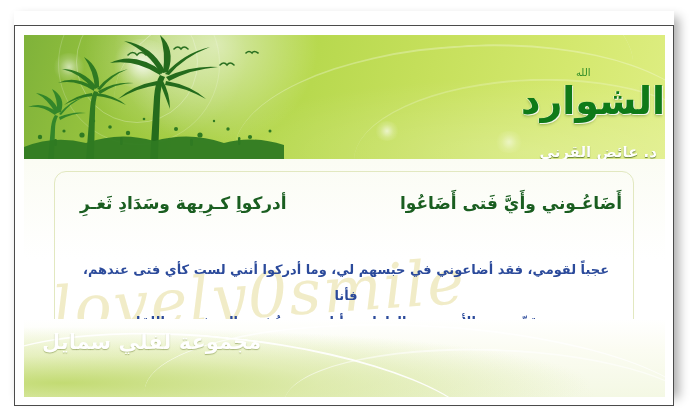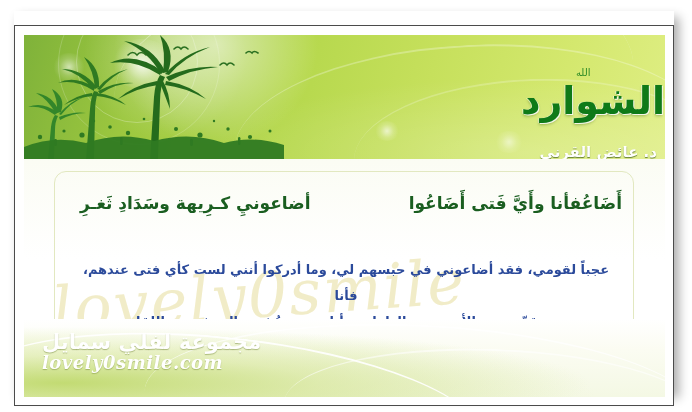--- a/index.html
+++ b/index.html
@@ -405,36 +405,35 @@
         <div class="author">د. عائض القرني</div>
       </div>
 
       <div class="body-wrap">
 
         <div class="wm-script">lovely0smile</div>
 
         <div class="inner-frame"></div>
 
         <div class="verse">
-          <div class="hemistich right">أَضَاعُفأنا وأَيَّ فَتى أَضَاعُوا</div>
-          <div class="hemistich left">أضاعونيِ كـرِيهة وسَدَادِ ثَغـرِ</div>
+          <div class="hemistich right">أَضَاعُـوني وأَيَّ فَتى أَضَاعُوا</div>
+          <div class="hemistich left">أدركواِ كـرِيهة وسَدَادِ ثَغـرِ</div>
         </div>
 
         <div class="explain">
           <div>عجباً لقومي، فقد أضاعوني في حبسهم لي، وما أدركوا أنني لست كأي فتى عندهم، فأنا</div>
           <div>من يقوِّم عوج الأمور يوم الطعان، وأنا من يسدُ ثغور الجيش عند اللقاء.</div>
         </div>
 
         <div class="footer">
           <div class="foot-swoosh fsw1"></div>
           <div class="foot-swoosh fsw2"></div>
           <div class="foot-swoosh fsw3"></div>
 
           <div class="brand">
             <div class="brand-ar">مجموعة لفلي سمايل</div>
-            <div class="brand-url">lovely0smile.com</div>
           </div>
         </div>
 
       </div>
     </div>
   </div>
 </div>
 
 </body></html>

